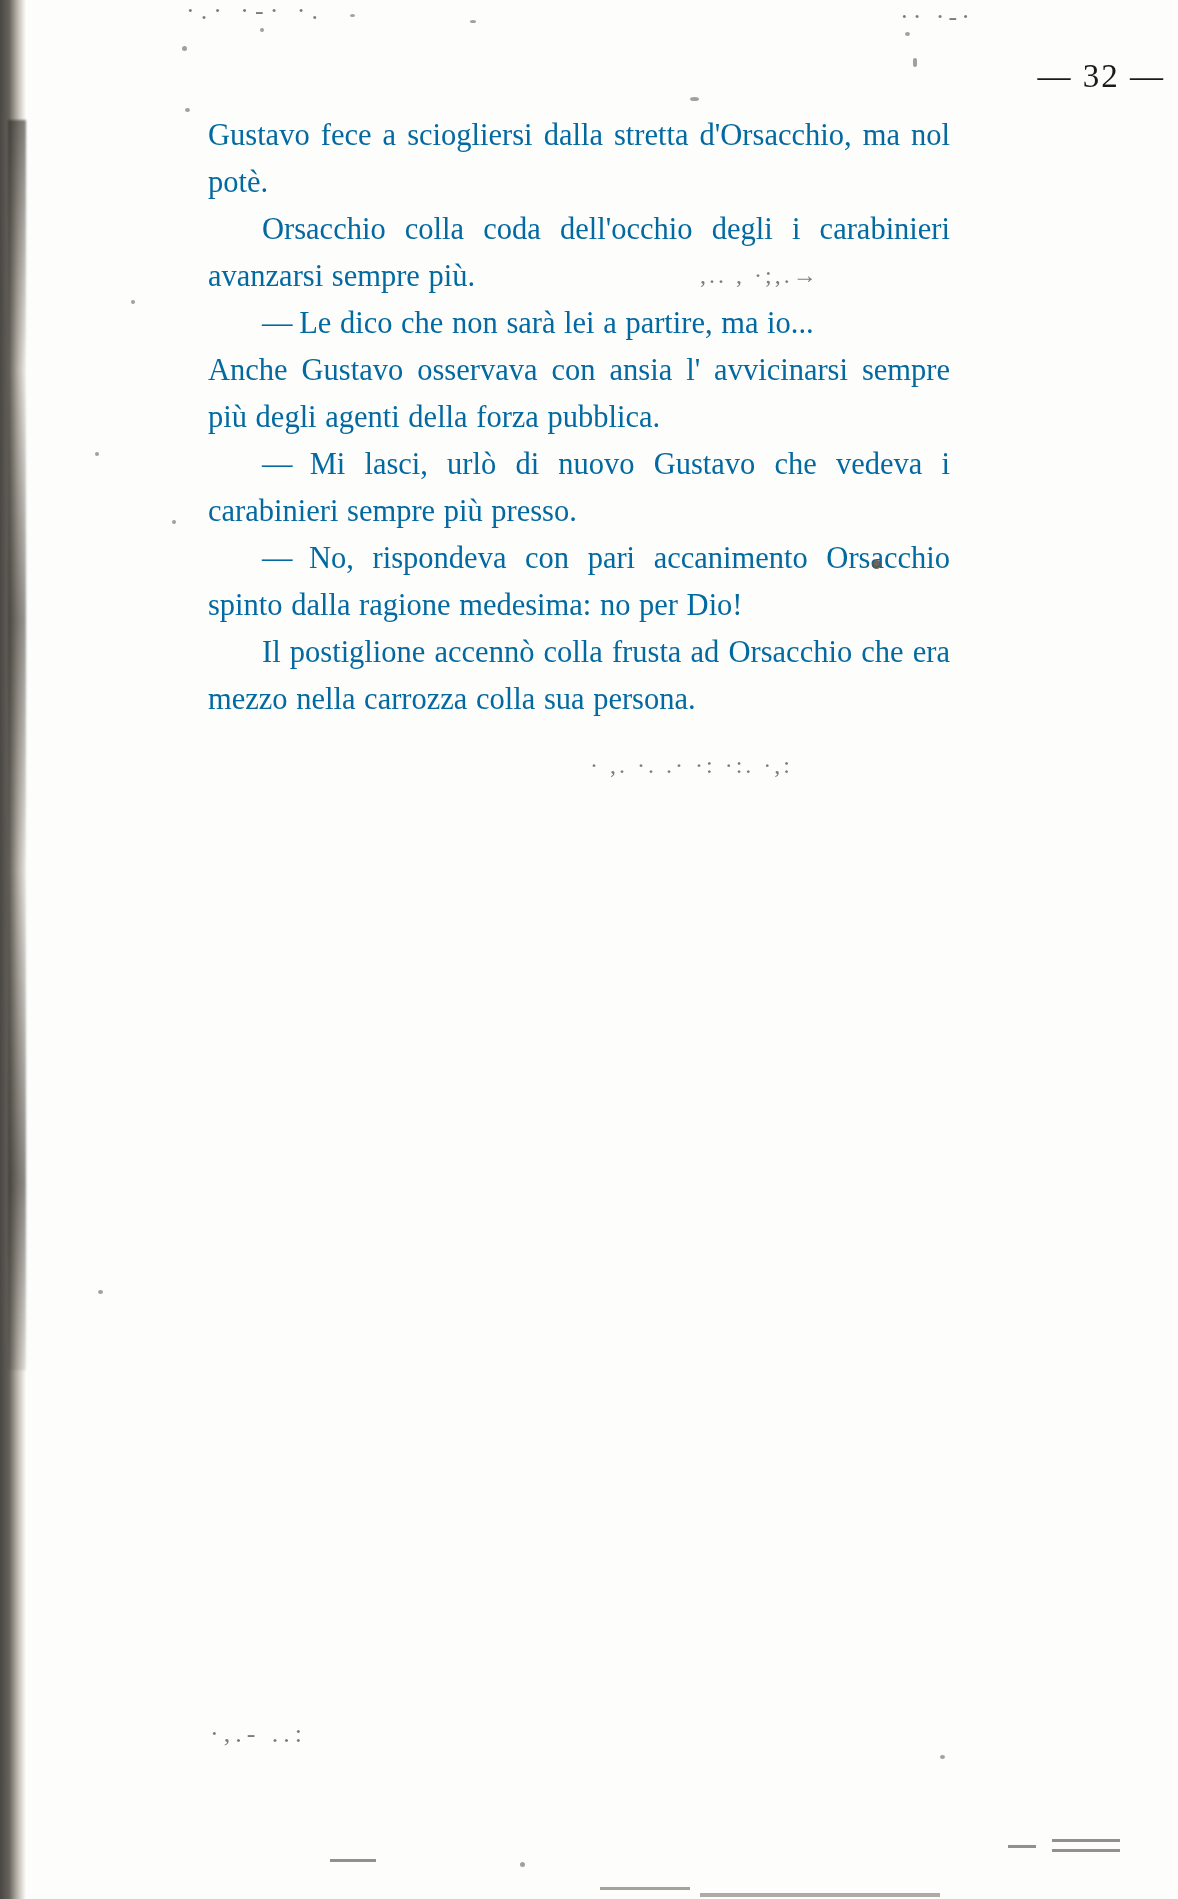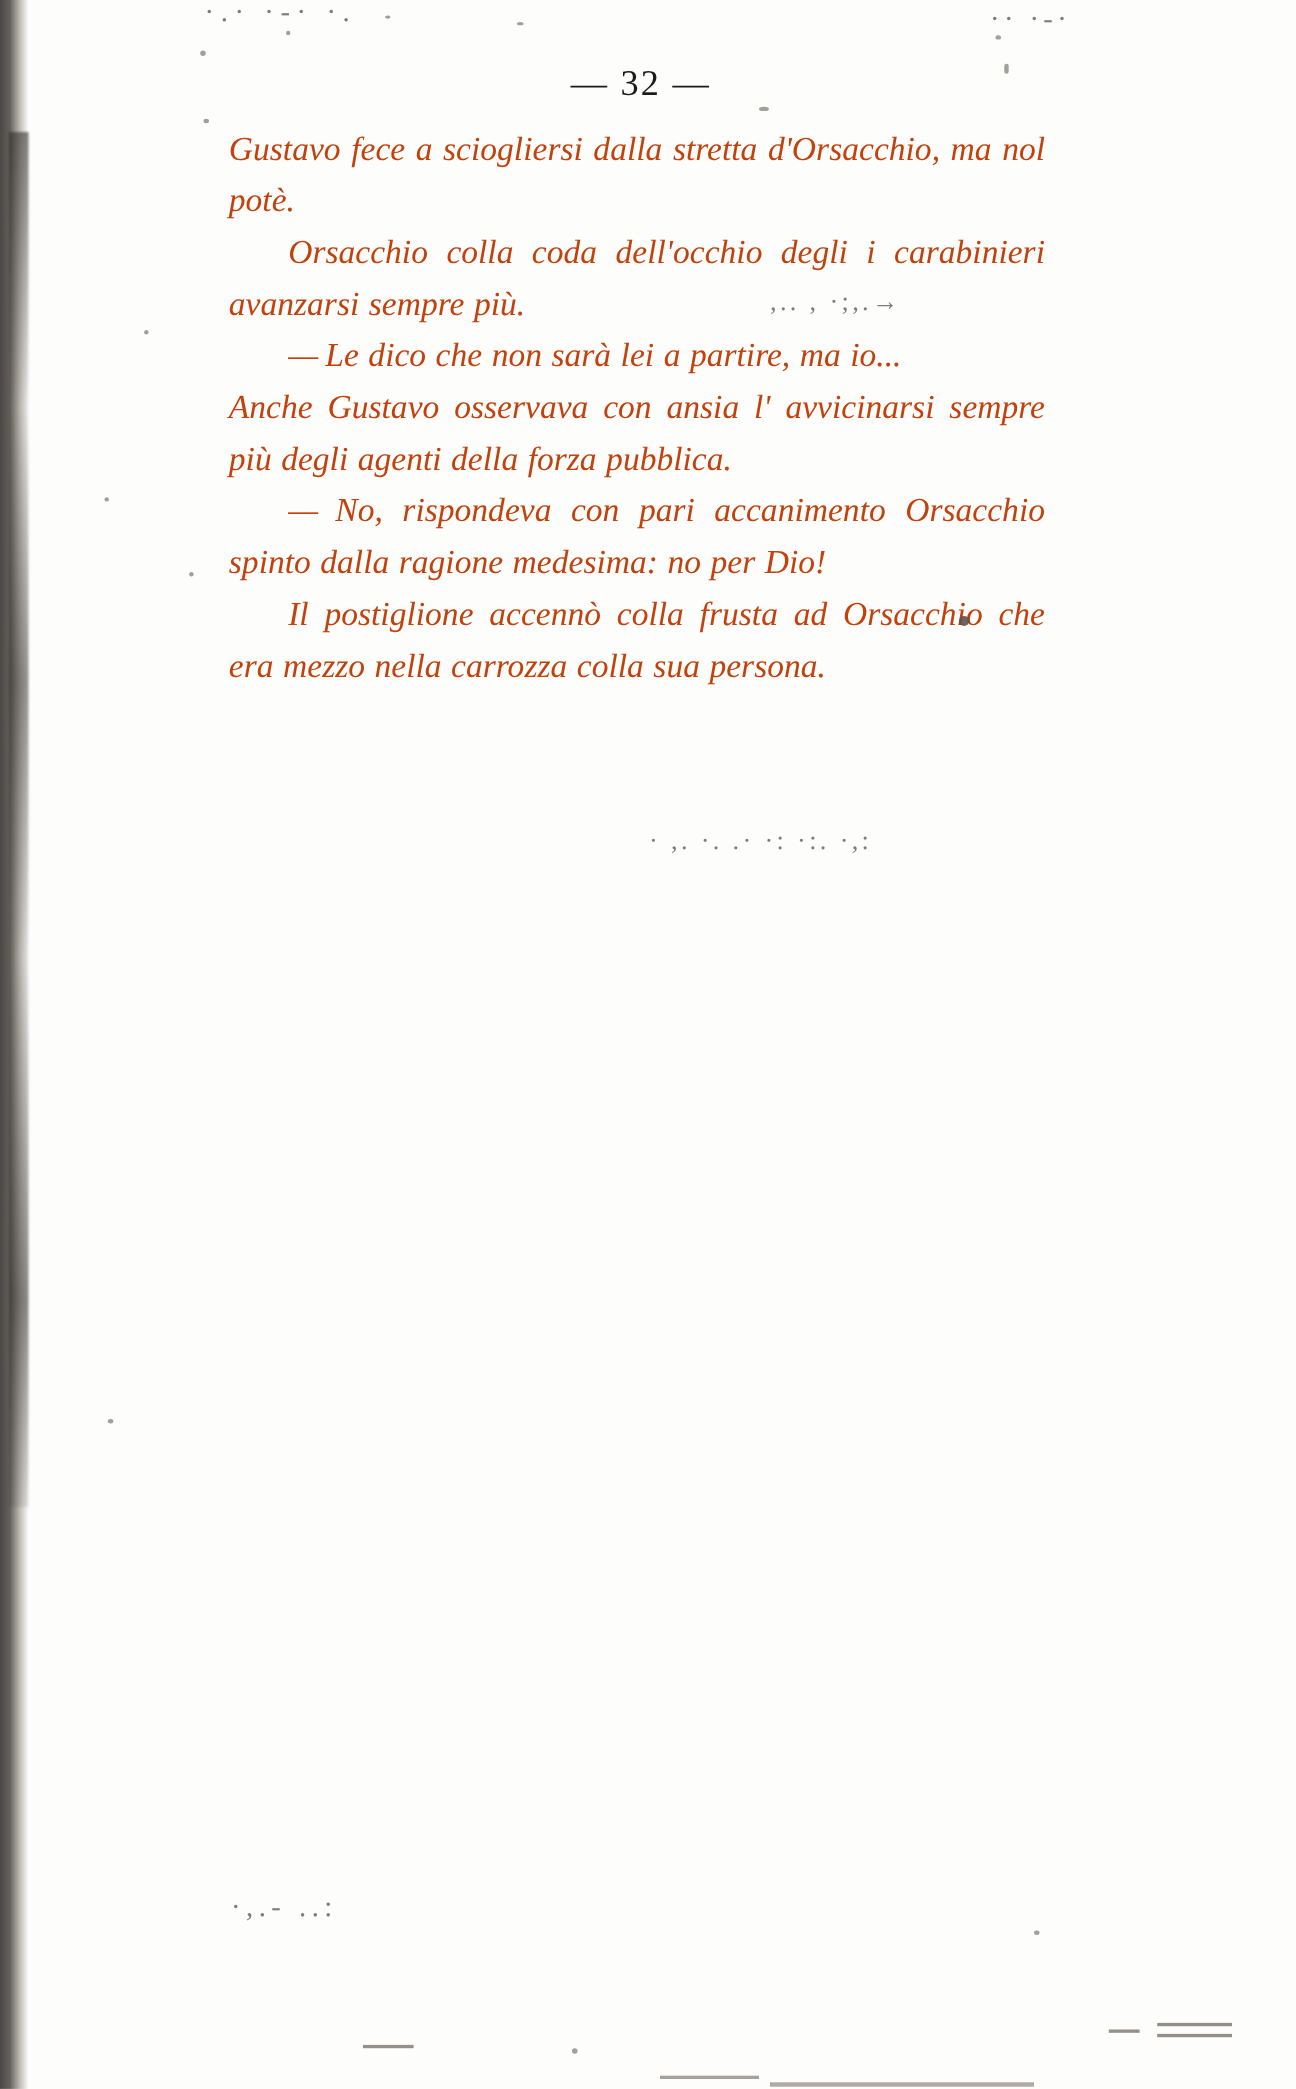--- a/index.html
+++ b/index.html
@@ -50,42 +50,41 @@
     background: #5a544c;
     border-radius: 50%;
     opacity: 0.55;
   }
 
   .page-number {
     position: absolute;
     top: 58px;
     left: 0;
     width: 1165px;
-    text-align: center;
+    text-align: right;
     font-size: 33px;
     letter-spacing: 2px;
     color: #1a1a1a;
   }
 
   .text-column {
     position: absolute;
     left: 208px;
     top: 112px;
     width: 742px;
   }
 
   .para {
     margin: 0;
     font-size: 30.5px;
     line-height: 47px;
     text-align: justify;
     text-align-last: left;
-    color: #c2410c;
+    color: #0369a1;
     word-spacing: 1px;
-    font-style: italic;
   }
   .para.indent {
     text-indent: 54px;
   }
   .para.dash::before {
     content: "—  ";
     letter-spacing: -1px;
   }
 
   .smudge {
@@ -142,20 +141,21 @@
 
 
     <p class="para indent">Orsacchio colla coda dell'occhio degli i carabinieri avanzarsi sempre più.</p>
 
     <p class="para indent dash">Le dico che non sarà lei a partire, ma io...</p>
 
     <p class="para">Anche Gustavo osservava con ansia l' avvicinarsi sempre più degli agenti della forza pubblica.</p>
 
 
 
+    <p class="para indent dash">Mi lasci, urlò di nuovo Gustavo che vedeva i carabinieri sempre più presso.</p>
 
     <p class="para indent dash">No, rispondeva con pari accanimento Orsacchio spinto dalla ragione medesima: no per Dio!</p>
 
 
     <p class="para indent">Il postiglione accennò colla frusta ad Orsacchio che era mezzo nella carrozza colla sua persona.</p>
 
 
   </div>
 
   <div class="smudge" style="left:700px; top:262px; font-size:24px; letter-spacing:3px;">,..  ,  ·;,.→</div>

